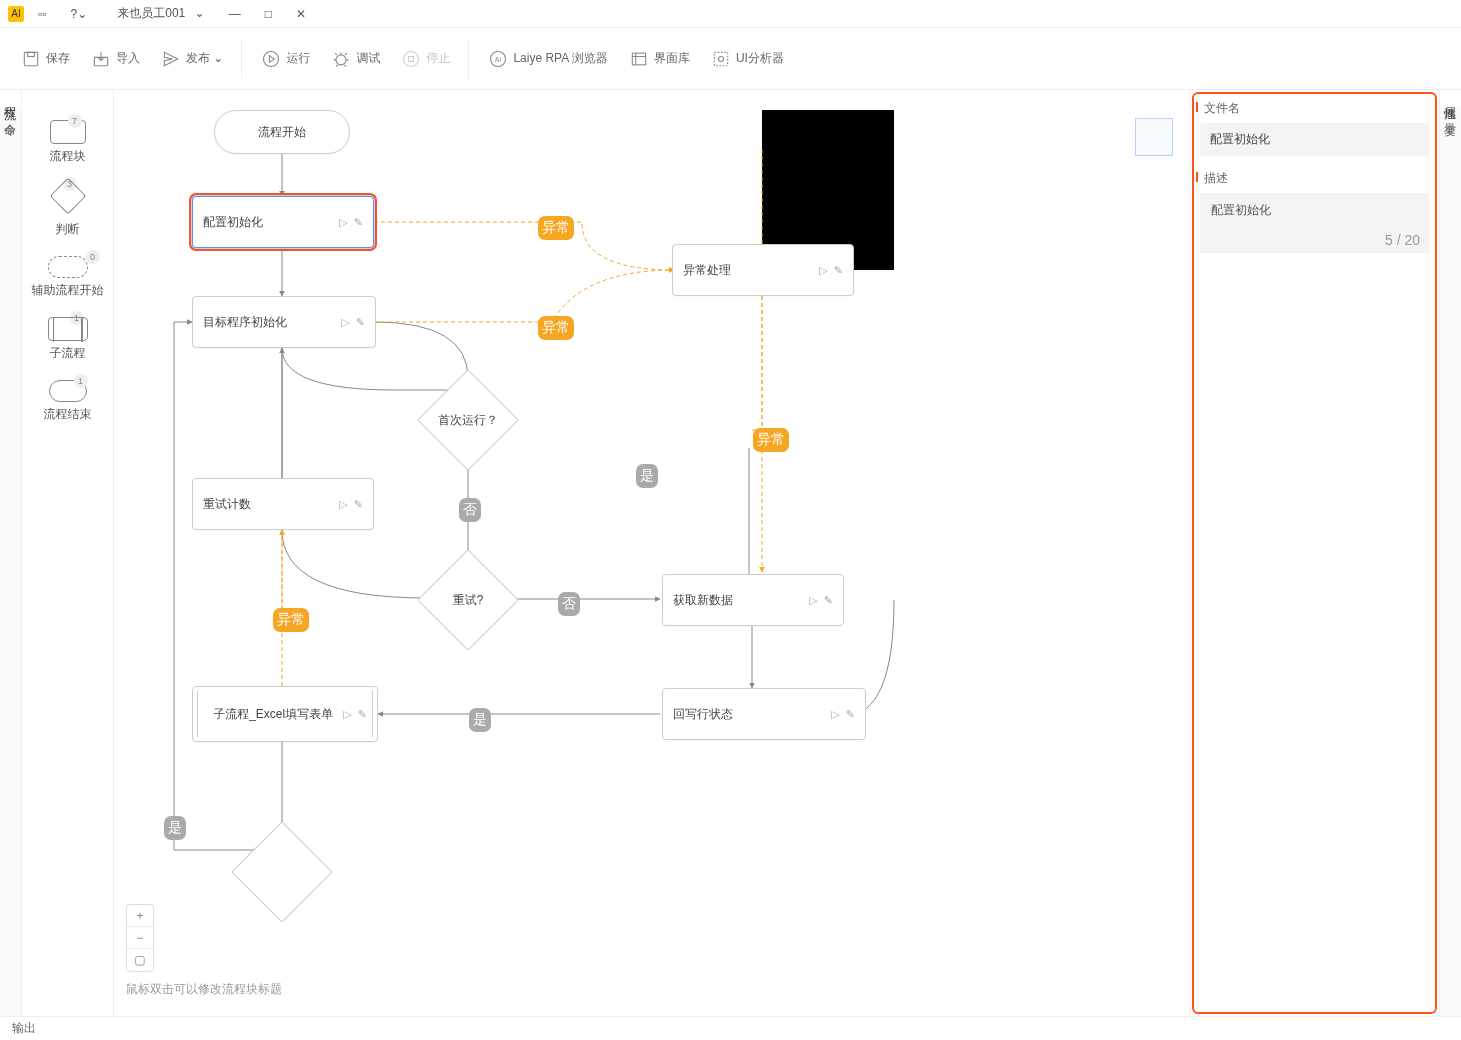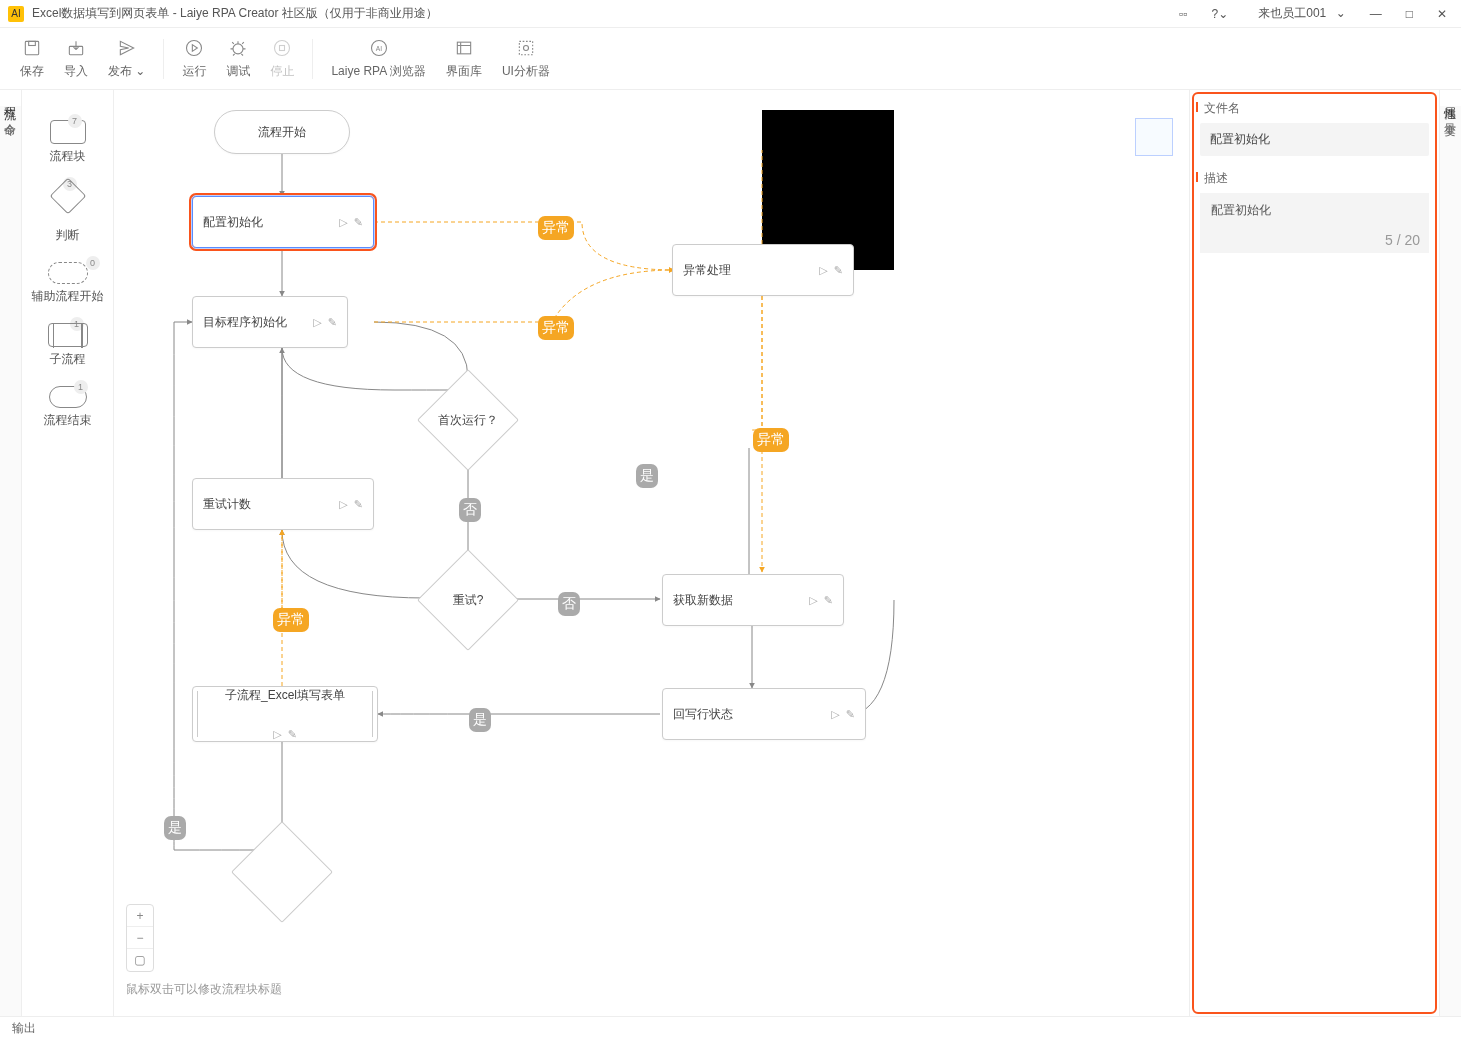--- a/index.html
+++ b/index.html
@@ -8,21 +8,21 @@
 
   
   .titlebar { height: 28px; display: flex; align-items: center; padding: 0 8px; border-bottom: 1px solid #eee; }
   .titlebar .logo { width: 16px; height: 16px; background: #ffc107; border-radius: 2px; display: flex; align-items: center; justify-content: center; font-size: 10px; color: #333; margin-right: 8px; }
   .titlebar .title { flex: 1; }
   .titlebar .right { display: flex; gap: 12px; align-items: center; }
   .titlebar .right span { padding: 2px 6px; }
 
   
   .toolbar { height: 62px; display: flex; align-items: center; padding: 0 12px; gap: 4px; border-bottom: 1px solid #eee; }
-  .toolbar .tbtn { display: flex; flex-direction: column; align-items: center; padding: 4px 8px; gap: 4px; cursor: pointer; }
+  .toolbar .tbtn { display: flex; align-items: center; padding: 4px 8px; gap: 4px; cursor: pointer; }
   .toolbar .tbtn .ic { width: 22px; height: 22px; display: flex; align-items: center; justify-content: center; font-size: 18px; color: #888; }
   .toolbar .sep { width: 1px; height: 40px; background: #eee; margin: 0 6px; }
   .toolbar .lbl { font-size: 12px; color: #666; }
 
   
   .main { display: flex; height: calc(100% - 28px - 62px - 24px); position: relative; }
 
   
   .sidetabs-left, .sidetabs-right { width: 22px; background: #fafafa; border-right: 1px solid #eee; display: flex; flex-direction: column; }
   .sidetabs-right { border-right: none; border-left: 1px solid #eee; }
@@ -84,21 +84,20 @@
   .footer { height: 24px; border-top: 1px solid #eee; display: flex; align-items: center; padding: 0 12px; font-size: 12px; color: #666;}
 
   
   .ic svg { stroke: #888; fill: none; stroke-width: 1.3; }
 </style>
 </head>
 <body>
 
 <div class="titlebar">
   <span class="logo">AI</span>
-  <span class="title">Excel数据填写到网页表单 - Laiye RPA Creator 社区版（仅用于非商业用途）</span>
   <div class="right">
     <span>▫▫</span>
     <span>?⌄</span>
     <span><span>来也员工001</span> ⌄</span>
     <span>—</span>
     <span>□</span>
     <span>✕</span>
   </div>
 </div>
 
@@ -196,21 +195,21 @@
 
   <div class="palette">
     <div class="pitem">
       <span class="badge">7</span>
       <div class="shape"></div>
         <span class="plbl">流程块</span>
     </div>
     <div class="pitem">
       <span class="badge">3</span>
       <div class="shape diamond"></div>
-        <span class="plbl" style="margin-top:14px;">判断</span>
+        <span class="plbl" style="margin-top:8px;">判断</span>
     </div>
     <div class="pitem">
       <span class="badge">0</span>
       <div class="shape cloud"></div>
         <span class="plbl">辅助流程开始</span>
     </div>
     <div class="pitem">
       <span class="badge">1</span>
       <div class="shape sub"></div>
         <span class="plbl">子流程</span>
@@ -266,35 +265,35 @@
       <div class="node start" style="left:100px; top:20px; width:136px; height:44px;">
         <span class="ntext">流程开始</span>
       </div>
       <div class="node selected highlight" style="left:78px; top:106px; width:182px; height:52px;">
         <span class="ntext">配置初始化</span>
         <span class="nactions">
             <span>▷</span>
             <span>✎</span>
           </span>
       </div>
-      <div class="node" style="left:78px; top:206px; width:156px; height:52px;">
+      <div class="node" style="left:78px; top:206px; width:184px; height:52px;">
         <span class="ntext">目标程序初始化</span>
         <span class="nactions">
             <span>▷</span>
             <span>✎</span>
           </span>
       </div>
       <div class="node" style="left:78px; top:388px; width:182px; height:52px;">
         <span class="ntext">重试计数</span>
         <span class="nactions">
             <span>▷</span>
             <span>✎</span>
           </span>
       </div>
-      <div class="node" style="left:78px; top:596px; width:186px; height:56px; flex-direction:column;">
+      <div class="node" style="left:78px; top:596px; width:186px; height:56px; ">
         <span style="position:absolute; left:4px; top:4px; bottom:4px; width:1px; background:#ccc;"></span>
         <span style="position:absolute; right:4px; top:4px; bottom:4px; width:1px; background:#ccc;"></span>
         <span class="ntext" style="text-align:center;">子流程_Excel填写表单</span>
         <span class="nactions">
             <span>▷</span>
             <span>✎</span>
           </span>
       </div>
 
       <div class="diamond-node" style="left:312px; top:468px;">

